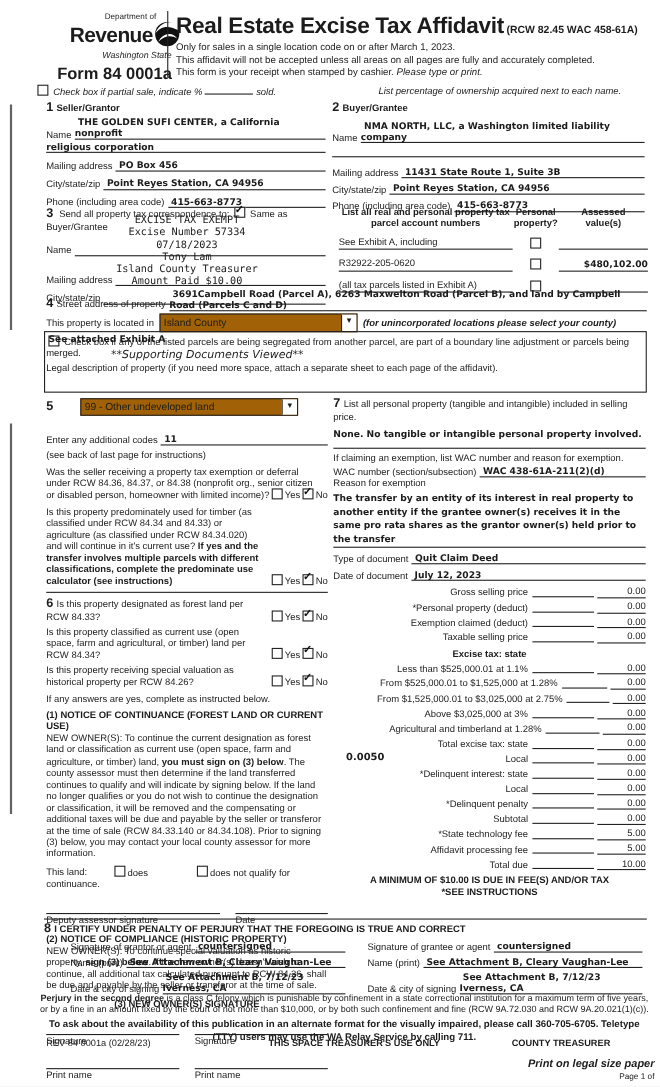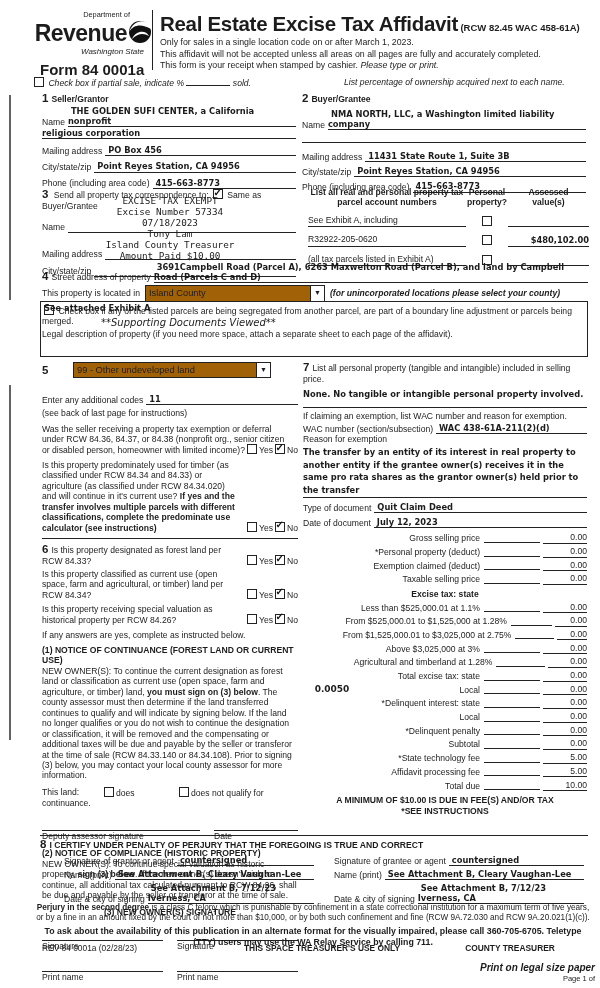--- a/index.html
+++ b/index.html
@@ -15,21 +15,21 @@
   .cb { display:inline-block; width:8px; height:8px; border:1.1px solid #222; vertical-align:-1px; position:relative; margin:0 2px 0 2px; background:#fff; }
   .cb.checked::after { content:"\2713"; position:absolute; top:-3.5px; left:-0.5px; font-size:10px; font-weight:bold; color:#111; }
   .fieldrow { display:flex; align-items:flex-end; margin-top:3px; }
   .fieldrow .lbl { white-space:nowrap; margin-right:3px; }
   .fill { flex:1; border-bottom:1px solid #222; min-height:10px; }
   .fill.typed { text-indent:3px; }
   
   .logo { text-align:center; }
   .dept { font-size:7.4px; text-align:right; padding-right:22px; }
   .revline { display:flex; align-items:center; justify-content:flex-end; }
-  .revword { font-size:23px; font-weight:bold; letter-spacing:-0.5px; }
+  .revword { font-size:19px; font-weight:bold; letter-spacing:-0.5px; }
   .wastate { font-size:8px; font-style:italic; text-align:right; padding-right:8px; }
   .formno { font-size:15px; font-weight:bold; text-align:left; margin-top:4px; }
   .vr { border-left:1.4px solid #222; }
   .title { font-size:20.5px; font-weight:bold; letter-spacing:-0.3px; }
   .titlercw { font-size:9.5px; font-weight:bold; }
   .hdrline { font-size:8.8px; margin-top:1px; }
   
   .parcelhead { display:flex; font-weight:bold; text-align:center; }
   .parcelrow { display:flex; align-items:flex-end; margin-top:7px; }
   .parceltext { width:158px; border-bottom:1px solid #222; text-align:left; padding-bottom:1px; }
@@ -59,21 +59,21 @@
   .artifact { position:absolute; width:2px; background:#2f2f2f; opacity:.75; }
 </style>
 </head>
 <body>
 
 <div class="page">
 
   <div class="artifact" style="left:9px; top:95px; height:205px;"></div>
   <div class="artifact" style="left:9px; top:385px; height:355px;"></div>
 
-  <div class="abs logo" style="left:40px; top:10px; width:112px;">
+  <div class="abs logo" style="left:52px; top:10px; width:112px;">
     <div class="dept">Department of</div>
     <div class="revline">
       <span class="revword">Revenue</span>
       <span style="margin-left:1px;">
         <svg width="24" height="24" viewBox="0 0 24 24">
             <circle cx="12" cy="12" r="11" fill="#111"></circle>
             <path d="M1 12 C6 4 14 4 23 9 L23 5 C15 -2 5 1 1 12 Z" fill="#fff"></path>
             <path d="M4 19 C10 13 16 13 21 16 C18 10 8 10 4 19 Z" fill="#fff"></path>
           </svg>
       </span>

